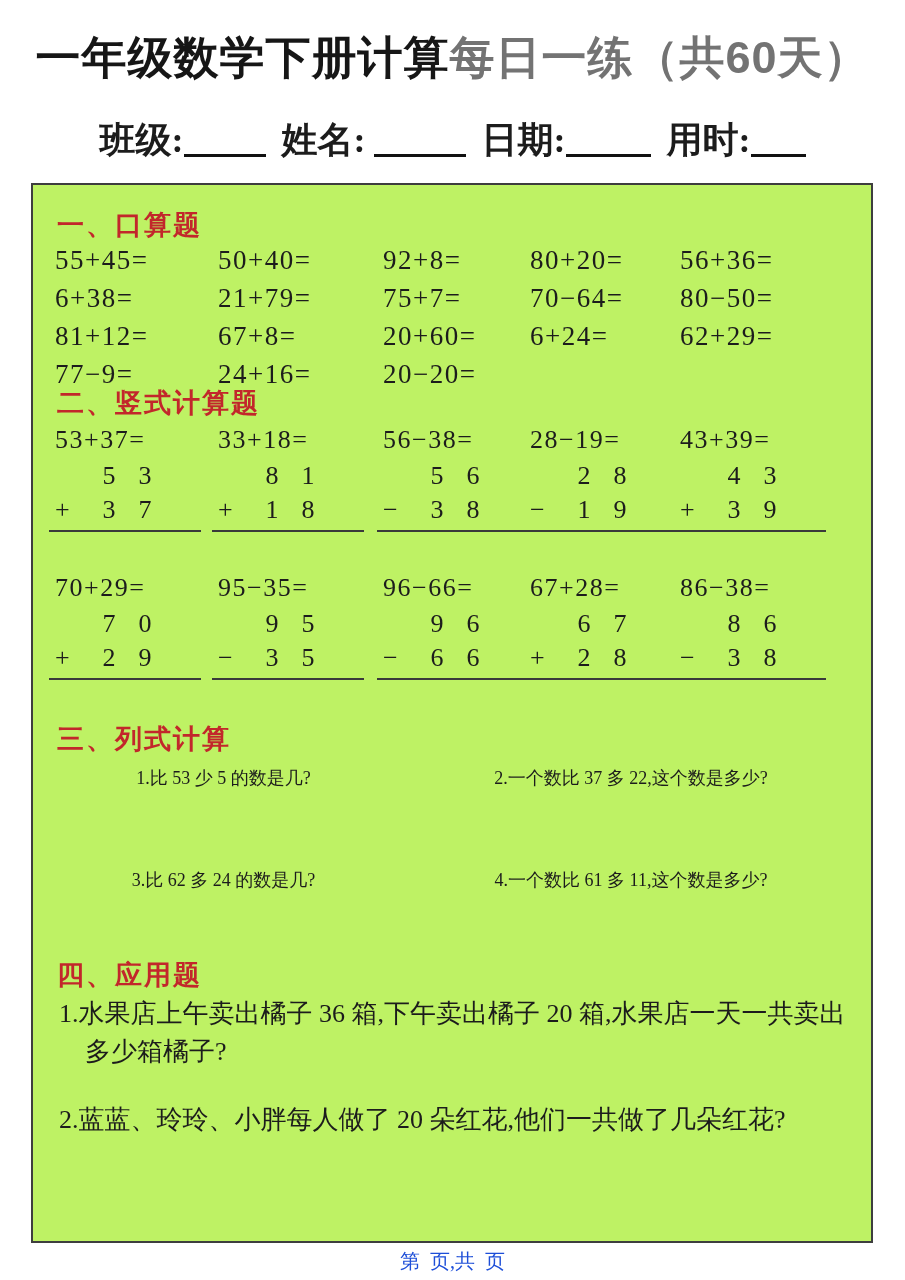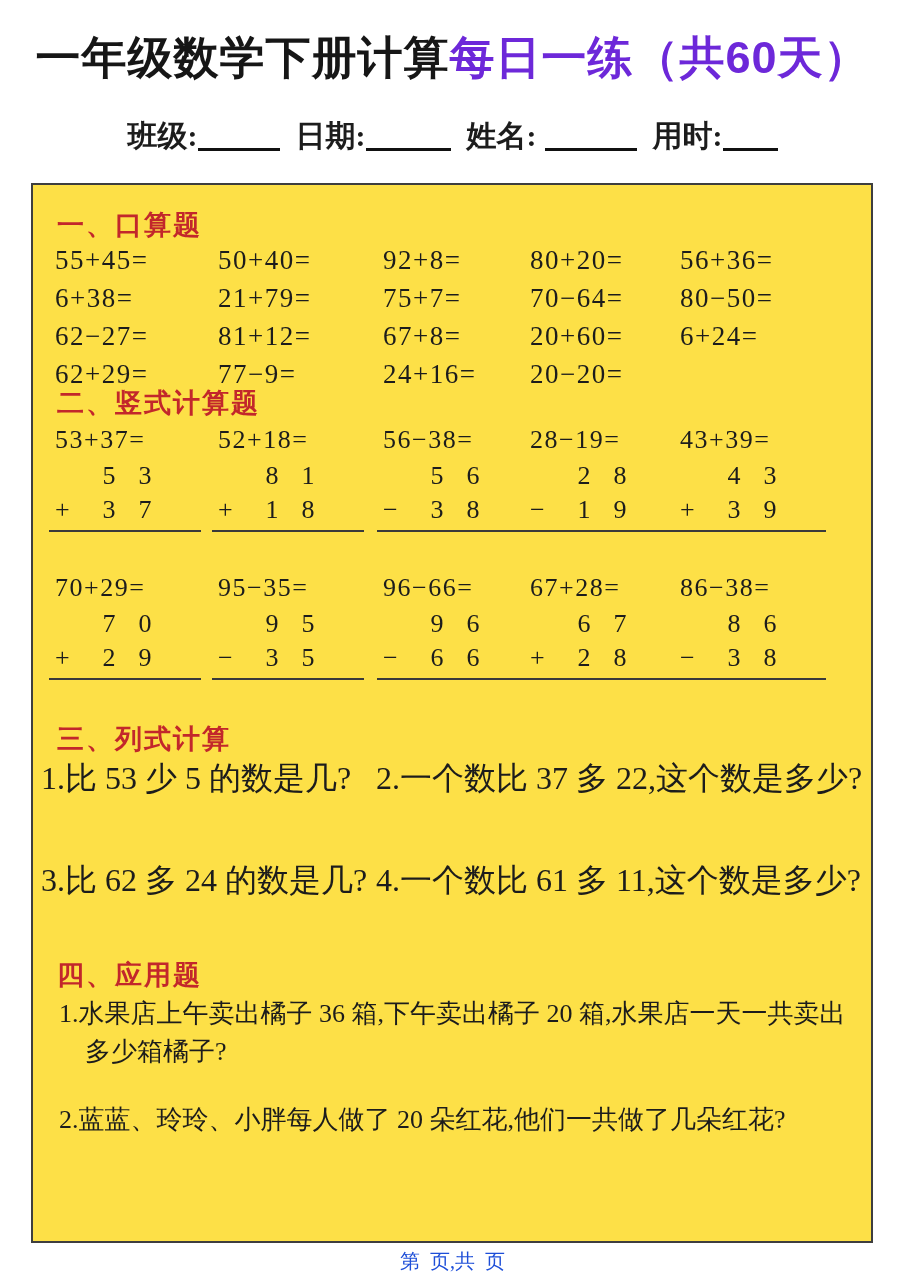--- a/index.html
+++ b/index.html
@@ -13,39 +13,39 @@
   }
   .page { position:absolute; left:0; top:0; width:905px; height:1280px; background:#fff; }
 
   .title {
     position:absolute; top:28px; left:0; width:100%;
     text-align:center; white-space:nowrap;
     font-family:"Liberation Sans","DejaVu Sans",sans-serif;
     font-size:45px; font-weight:bold; letter-spacing:1px;
   }
   .t-black { color:#161616; }
-  .t-red   { color:#6d28d9; }
+  .t-red   { color:#737373; }
 
   .info-line {
     position:absolute; top:116px; left:0; width:100%;
     display:flex; justify-content:center; align-items:baseline; gap:16px;
-    font-size:30px; font-weight:bold; white-space:nowrap;
+    font-size:36px; font-weight:bold; white-space:nowrap;
   }
   .info-item { white-space:nowrap; }
   .blank {
     display:inline-block; height:4px;
     border-bottom:3px solid #111;
     vertical-align:-5px;
   }
   .w82{width:82px} .w92{width:92px; margin-left:8px;} .w85{width:85px} .w55{width:55px}
 
   .sheet {
     position:absolute; left:31px; top:183px;
     width:842px; height:1060px;
-    border:2px solid #3e3e3e; background:#fde047;
+    border:2px solid #3e3e3e; background:#bef264;
   }
   .sec-heading {
     position:absolute; left:24px;
     color:#c2272b; font-size:27px; font-weight:bold; letter-spacing:2px;
     white-space:nowrap;
   }
   .h-oral    { top:22px; }
   .h-vert    { top:200px; }
   .h-listed  { top:536px; }
   .h-applied { top:772px; }
@@ -66,23 +66,23 @@
   .v-sp  { width:36px; }
   .v-op  { width:36px; }
   .v-d   { width:36px; text-align:center; }
   .v-line {
     width:152px; margin-left:-6px; margin-top:3px;
     border-top:2px solid #3a3a3a; height:0;
   }
 
   .listed-grid {
     position:absolute; top:576px; left:0; width:100%;
-    padding-left:8px;
+    padding-left:23px;
     display:grid; grid-template-columns:335px 1fr; row-gap:68px;
-    font-size:32px; line-height:34px;
+    font-size:18px; line-height:34px;text-align:center;
   }
   .listed-cell { white-space:nowrap; }
 
   .applied-p {
     position:absolute; left:0; width:100%;
     padding-left:52px; padding-right:8px; text-indent:-26px;
     font-size:26px; line-height:38px;
   }
   .ap1 { top:810px; }
   .ap2 { top:916px; }
@@ -95,41 +95,40 @@
 </style>
 </head>
 <body>
 
 <div class="page">
 
   <h1 class="title"><span class="t-black">一年级数学下册计算</span><span class="t-red">每日一练（共60天）</span></h1>
 
   <div class="info-line">
     <span class="info-item"><span>班级:</span><span class="blank w82"></span></span>
+    <span class="info-item"><span>姓名:</span><span class="blank w92"></span></span>
     <span class="info-item"><span>日期:</span><span class="blank w85"></span></span>
-    <span class="info-item"><span>姓名:</span><span class="blank w92"></span></span>
     <span class="info-item"><span>用时:</span><span class="blank w55"></span></span>
   </div>
 
   <div class="sheet">
 
     <div class="sec-heading h-oral">一、口算题</div>
 
     <div class="grid5 oral-grid">
       <div class="oral-cell">55+45=</div>
       <div class="oral-cell">50+40=</div>
       <div class="oral-cell">92+8=</div>
       <div class="oral-cell">80+20=</div>
       <div class="oral-cell">56+36=</div>
       <div class="oral-cell">6+38=</div>
       <div class="oral-cell">21+79=</div>
       <div class="oral-cell">75+7=</div>
       <div class="oral-cell">70−64=</div>
       <div class="oral-cell">80−50=</div>
-      <div class="oral-cell">62−27=</div>
       <div class="oral-cell">81+12=</div>
       <div class="oral-cell">67+8=</div>
       <div class="oral-cell">20+60=</div>
       <div class="oral-cell">6+24=</div>
       <div class="oral-cell">62+29=</div>
       <div class="oral-cell">77−9=</div>
       <div class="oral-cell">24+16=</div>
       <div class="oral-cell">20−20=</div>
     </div>
 
@@ -144,21 +143,21 @@
             <span class="v-d">3</span>
           </div>
         <div class="v-row">
             <span class="v-op">+</span>
             <span class="v-d">3</span>
             <span class="v-d">7</span>
           </div>
         <div class="v-line"></div>
       </div>
       <div class="v-block">
-        <div class="v-eq">52+18=</div>
+        <div class="v-eq">33+18=</div>
         <div class="v-row">
             <span class="v-sp"></span>
             <span class="v-d">8</span>
             <span class="v-d">1</span>
           </div>
         <div class="v-row">
             <span class="v-op">+</span>
             <span class="v-d">1</span>
             <span class="v-d">8</span>
           </div>

